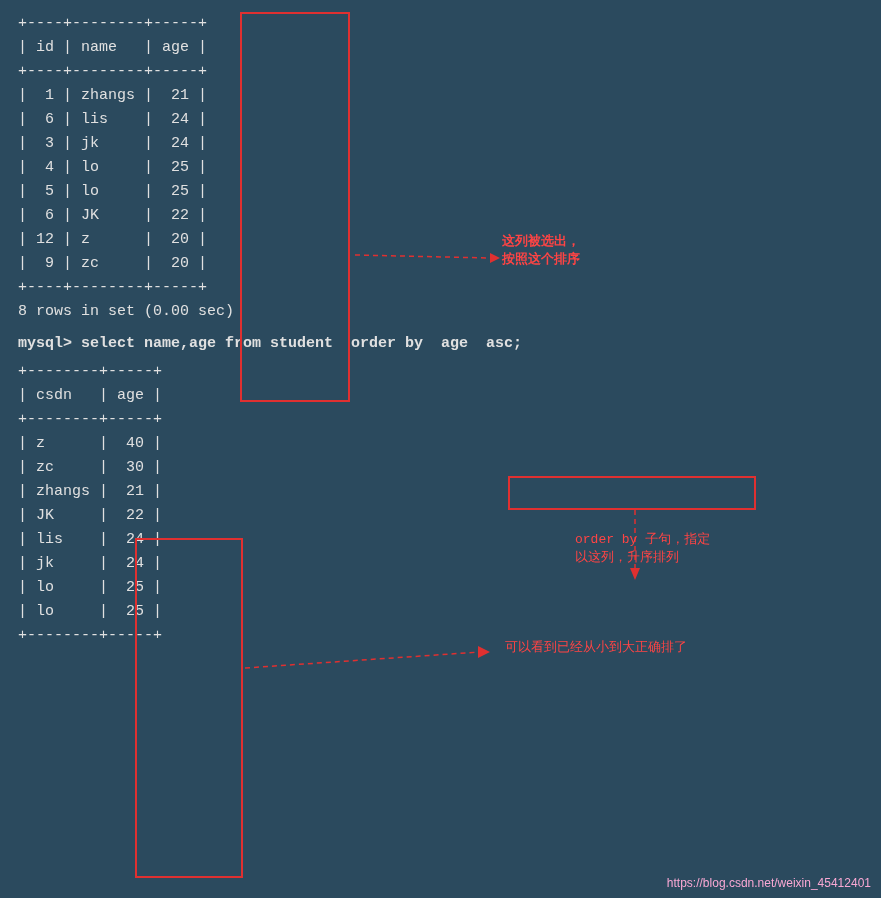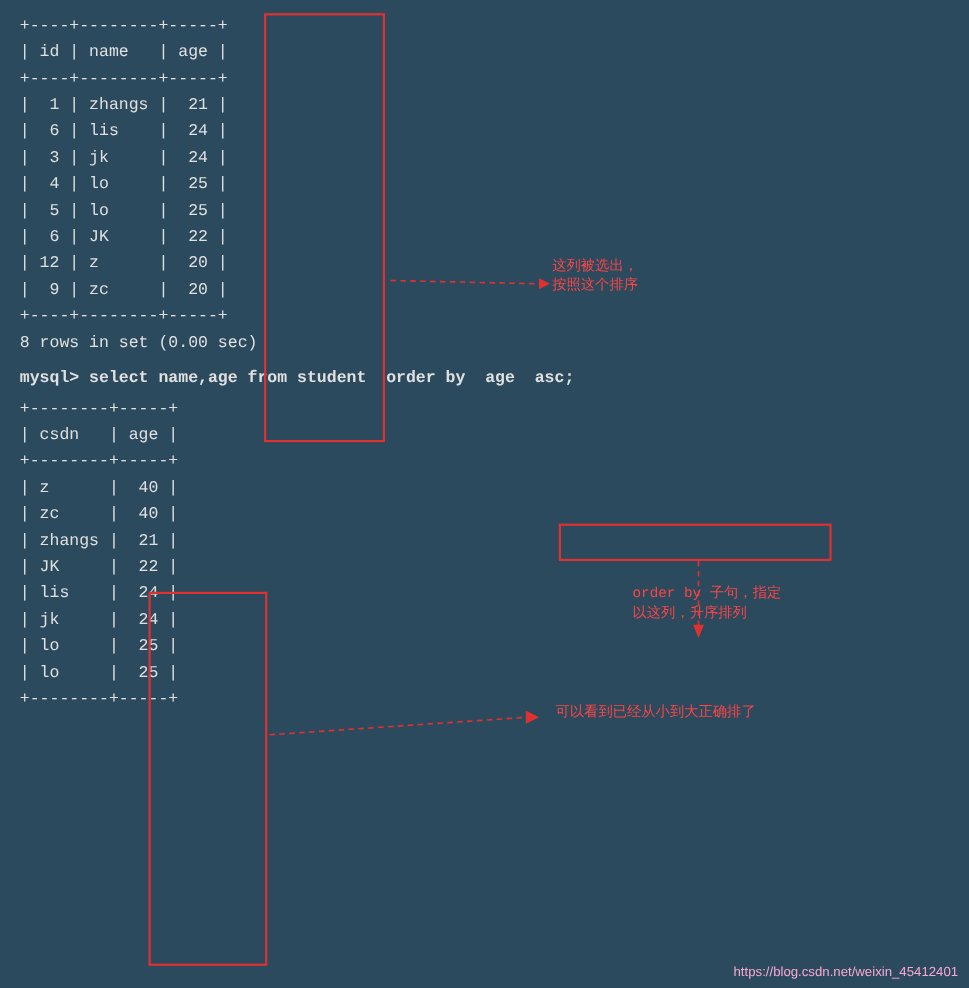--- a/index.html
+++ b/index.html
@@ -103,21 +103,21 @@
     <div class="table-line">8 rows in set (0.00 sec)</div>
   </div>
 
   <div class="table-line" style="margin: 6px 0 4px 0; font-weight: bold;">mysql&gt; select name,age from student  order by  age  asc;</div>
 
   <div class="table-section">
     <div class="table-line">+--------+-----+</div>
     <div class="table-line">| csdn   | age |</div>
     <div class="table-line">+--------+-----+</div>
     <div class="table-line">| z      |  40 |</div>
-    <div class="table-line">| zc     |  40 |</div>
+    <div class="table-line">| zc     |  30 |</div>
     <div class="table-line">| zhangs |  21 |</div>
     <div class="table-line">| JK     |  22 |</div>
     <div class="table-line">| lis    |  24 |</div>
     <div class="table-line">| jk     |  24 |</div>
     <div class="table-line">| lo     |  25 |</div>
     <div class="table-line">| lo     |  25 |</div>
     <div class="table-line">+--------+-----+</div>
   </div>
 
 </div>
@@ -133,19 +133,19 @@
   <line x1="355" y1="255" x2="490" y2="258" stroke="#e03030" stroke-width="1.5" stroke-dasharray="5,4"></line>
   <polygon points="490,253 500,258 490,263" fill="#e03030"></polygon>
 
   <line x1="635" y1="510" x2="635" y2="570" stroke="#e03030" stroke-width="1.5" stroke-dasharray="5,4"></line>
   <polygon points="630,568 635,580 640,568" fill="#e03030"></polygon>
 
   <line x1="245" y1="668" x2="480" y2="652" stroke="#e03030" stroke-width="1.5" stroke-dasharray="5,4"></line>
   <polygon points="478,646 490,652 478,658" fill="#e03030"></polygon>
 </svg>
 
-<div class="annotation" style="left: 502px; top: 232px;">这列被选出，<br>按照这个排序</div>
+<div class="annotation" style="left: 502px; top: 232px; font-weight: bold;">这列被选出，<br>按照这个排序</div>
 
 <div class="annotation" style="left: 575px; top: 530px;">order by 子句，指定<br>以这列，升序排列</div>
 
 <div class="annotation" style="left: 485px; top: 638px; margin-left: 20px;">可以看到已经从小到大正确排了</div>
 
 <div class="watermark">https://blog.csdn.net/weixin_45412401</div>
 
 </body></html>

